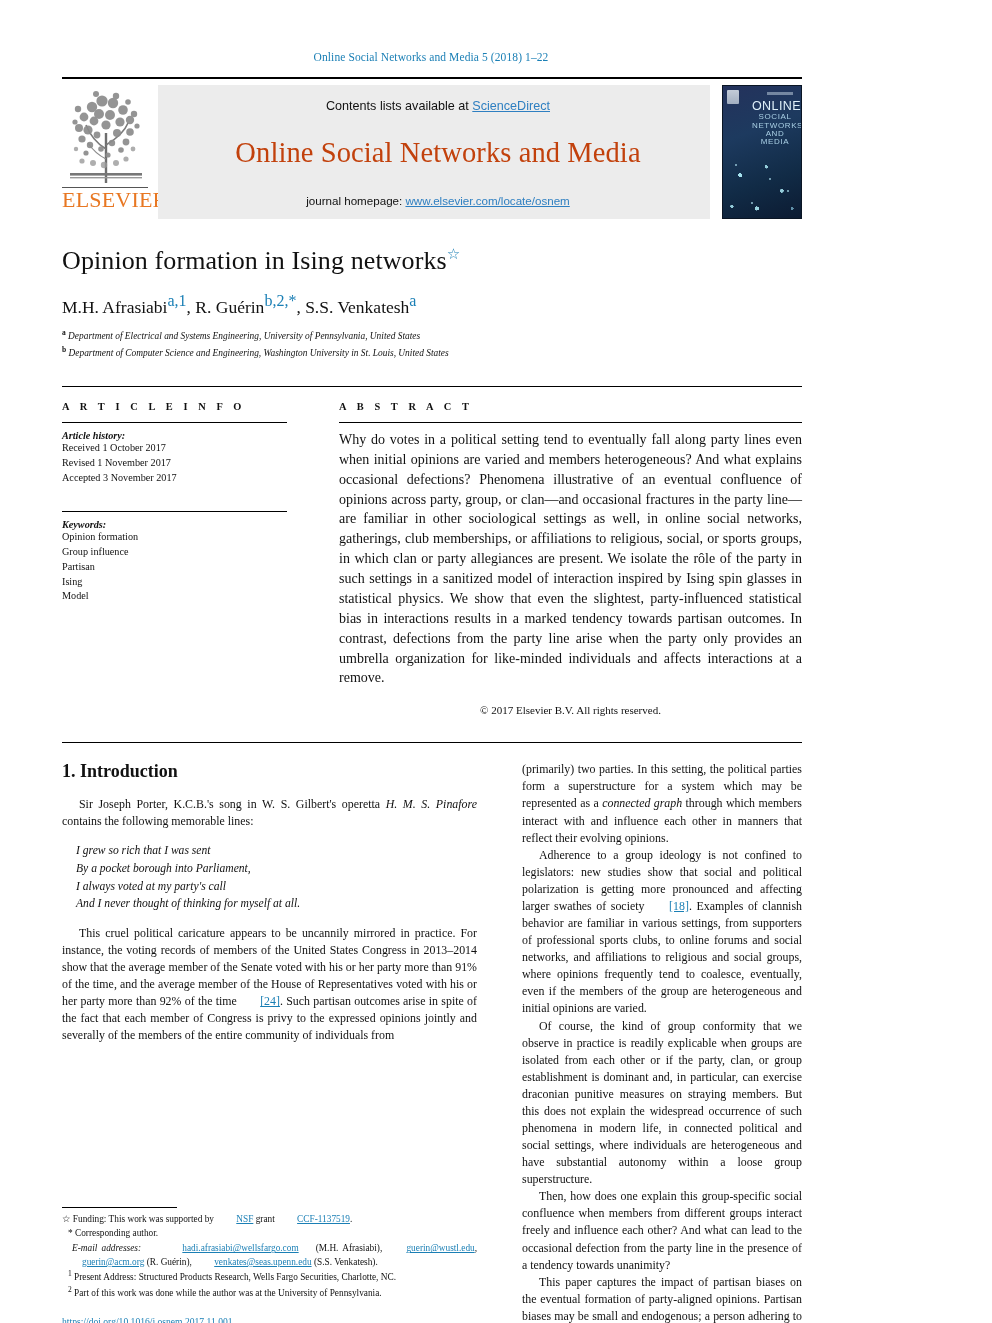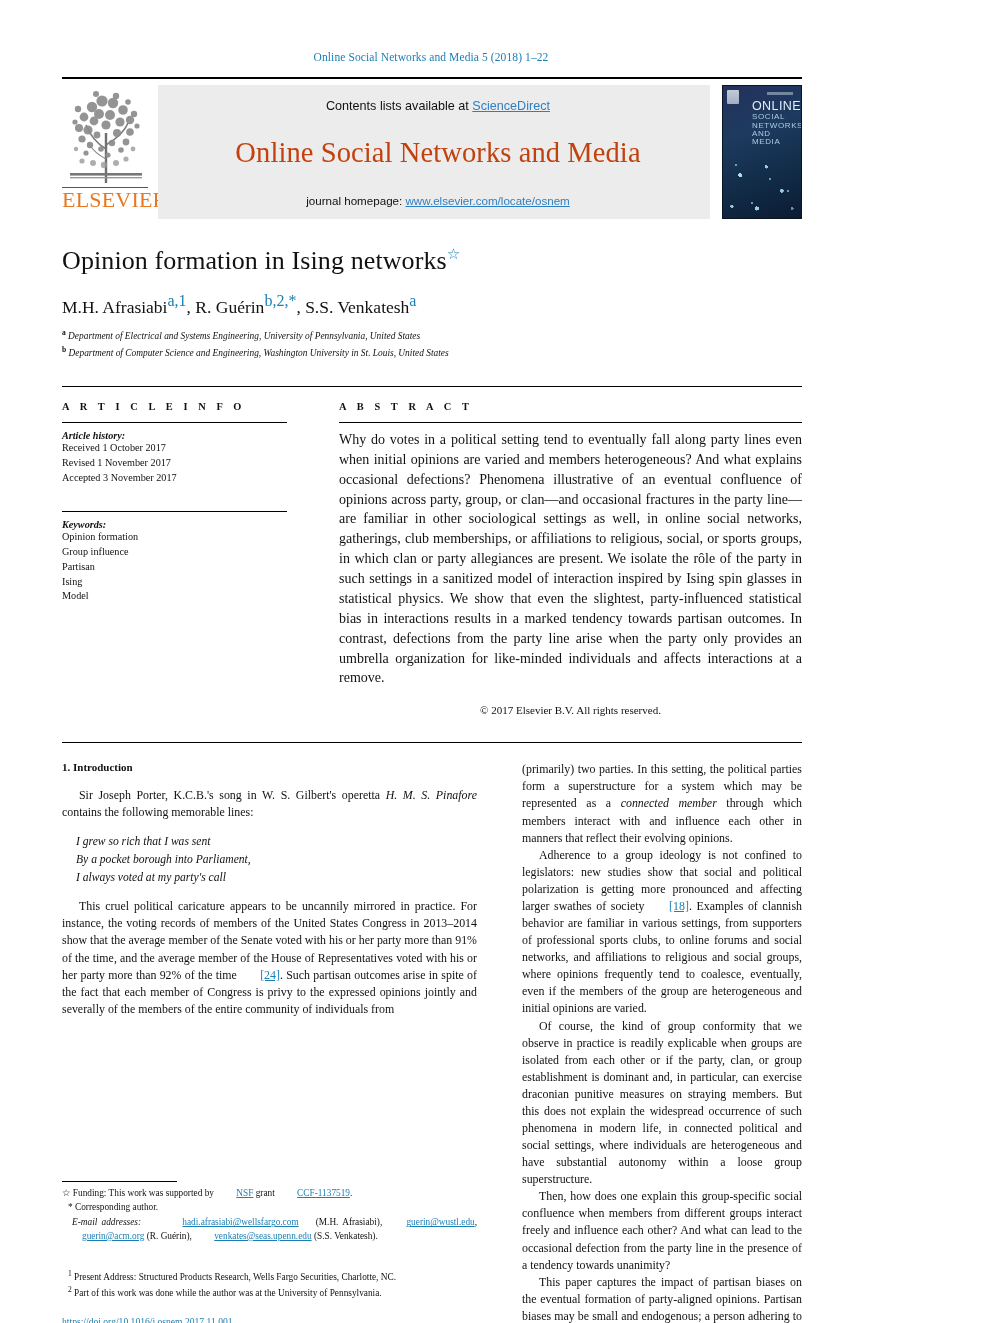--- a/index.html
+++ b/index.html
@@ -93,21 +93,21 @@
   .cover .cov-els { position:absolute; left:4px; top:4px; width:12px; height:14px;
     background:linear-gradient(#dfe6ee,#b9c4d2); opacity:.85; border-radius:1px;}
   .cover .cov-top-tiny { position:absolute; right:8px; top:6px; width:26px; height:3px;
     background:rgba(200,215,230,.5);}
   .cover .cov-title {
     position:absolute; left:29px; top:14px; right:3px;
     font-family:"Liberation Sans", sans-serif;
     color:#cfe6f2; line-height:1.05;
   }
   .cover .cov-title .l1 { font-size:12.5px; letter-spacing:.4px; color:#dff0fa;}
-  .cover .cov-title .l2 { font-size:8px; letter-spacing:.6px; color:#a9cfe4;}
+  .cover .cov-title .l2 { font-size:8px; letter-spacing:.6px; color:#a9cfe4;text-align:center;}
   .cover .globe {
     position:absolute; left:-14px; bottom:-30px; width:104px; height:104px;
     border-radius:50%;
     background:radial-gradient(circle at 38% 34%, #3fd0e6 0%, #1f8fb8 22%, #15five 23%, #124a78 55%, #0d2c4d 80%, #091c33 100%);
   }
   .cover .globe::after{
     content:""; position:absolute; inset:0; border-radius:50%;
     background:
       radial-gradient(circle at 30% 30%, rgba(180,245,255,.9) 0 2px, transparent 2px),
       radial-gradient(circle at 55% 22%, rgba(180,245,255,.8) 0 1.6px, transparent 1.7px),
@@ -167,21 +167,21 @@
     margin: 26px 60px 0 62px;
     border-top:1.4px solid #000;
     padding-top:18px;
     display:flex;
     height:600px;
   }
   .colL { width:435px; flex:0 0 435px; padding-right:20px; position:relative;}
   .colR { flex:1 1 auto; padding-left:25px; }
   h2.secnum {
     font-family:"Liberation Serif", serif;
-    font-size:11px; font-weight:bold; margin:0 0 14px 0; color:#111;
+    font-size:18px; font-weight:bold; margin:0 0 14px 0; color:#111;
   }
   p.body {
     font-size:11.9px; line-height:1.435; text-align:justify; margin:0 0 0 0;
     color:#111; text-indent:17px;
   }
   p.body + p.body { margin-top:0; }
   p.noindent { text-indent:0; }
   .verse {
     font-style:italic; font-size:11.6px; line-height:1.52;
     margin:12px 0 12px 14px; color:#111;
@@ -343,48 +343,49 @@
 
     <div class="colL">
       <h2 class="secnum">1. Introduction</h2>
 
       <p class="body"><span>Sir Joseph Porter, K.C.B.'s song in W. S. Gilbert's operetta </span><span class="ital">H. M. S. Pinafore</span><span> contains the following memorable lines:</span></p>
 
       <div class="verse">
         <div>I grew so rich that I was sent</div>
         <div>By a pocket borough into Parliament,</div>
         <div>I always voted at my party's call</div>
+        <div>And I never thought of thinking for myself at all.</div>
       </div>
 
       <p class="body"><span>This cruel political caricature appears to be uncannily mirrored in practice. For instance, the voting records of members of the United States Congress in 2013–2014 show that the average member of the Senate voted with his or her party more than 91% of the time, and the average member of the House of Representatives voted with his or her party more than 92% of the time </span><a class="ref" href="#">[24]</a><span>. Such partisan outcomes arise in spite of the fact that each member of Congress is privy to the expressed opinions jointly and severally of the members of the entire community of individuals from</span></p>
 
       <div class="footnotes">
         <div class="fn-rule"></div>
 
         <div class="fn"><span class="fn-star">☆</span><span> Funding: This work was supported by </span><a class="ref" href="#">NSF</a><span> grant </span><a class="ref" href="#">CCF-1137519</a><span>.</span></div>
 
         <div class="fn" style="padding-left:6px;"><span>*</span><span> Corresponding author.</span></div>
 
         <div class="fn emails" style="text-indent:10px;">
           <span class="lbl">E-mail addresses:</span>&nbsp;&nbsp;&nbsp;&nbsp;&nbsp;<a class="ref" href="#">hadi.afrasiabi@wellsfargo.com</a>&nbsp;&nbsp;&nbsp;&nbsp;<span>(M.H. Afrasiabi)</span>, <a class="ref" href="#">guerin@wustl.edu</a>, <a class="ref" href="#">guerin@acm.org</a> <span>(R. Guérin)</span>, <a class="ref" href="#">venkates@seas.upenn.edu</a> <span>(S.S. Venkatesh)</span>.
         </div>
 
-        <div class="fn" style="text-indent:6px;margin-top:26px;"><sup>1</sup><span> Present Address: Structured Products Research, Wells Fargo Securities, Charlotte, NC.</span></div>
+        <div class="fn" style="text-indent:6px;"><sup>1</sup><span> Present Address: Structured Products Research, Wells Fargo Securities, Charlotte, NC.</span></div>
 
         <div class="fn" style="text-indent:6px;"><sup>2</sup><span> Part of this work was done while the author was at the University of Pennsylvania.</span></div>
 
         <div class="doi-block">
           <div><a class="doi" href="#">https://doi.org/10.1016/j.osnem.2017.11.001</a></div>
           <div>2468-6964/© 2017 Elsevier B.V. All rights reserved.</div>
         </div>
       </div>
     </div>
 
     <div class="colR">
-      <p class="body noindent"><span>(primarily) two parties. In this setting, the political parties form a superstructure for a system which may be represented as a </span><span class="ital">connected member</span><span> through which members interact with and influence each other in manners that reflect their evolving opinions.</span></p>
+      <p class="body noindent"><span>(primarily) two parties. In this setting, the political parties form a superstructure for a system which may be represented as a </span><span class="ital">connected graph</span><span> through which members interact with and influence each other in manners that reflect their evolving opinions.</span></p>
 
       <p class="body"><span>Adherence to a group ideology is not confined to legislators: new studies show that social and political polarization is getting more pronounced and affecting larger swathes of society </span><a class="ref" href="#">[18]</a><span>. Examples of clannish behavior are familiar in various settings, from supporters of professional sports clubs, to online forums and social networks, and affiliations to religious and social groups, where opinions frequently tend to coalesce, eventually, even if the members of the group are heterogeneous and initial opinions are varied.</span></p>
 
       <p class="body">Of course, the kind of group conformity that we observe in practice is readily explicable when groups are isolated from each other or if the party, clan, or group establishment is dominant and, in particular, can exercise draconian punitive measures on straying members. But this does not explain the widespread occurrence of such phenomena in modern life, in connected political and social settings, where individuals are heterogeneous and have substantial autonomy within a loose group superstructure.</p>
 
       <p class="body">Then, how does one explain this group-specific social confluence when members from different groups interact freely and influence each other? And what can lead to the occasional defection from the party line in the presence of a tendency towards unanimity?</p>
 
       <p class="body">This paper captures the impact of partisan biases on the eventual formation of party-aligned opinions. Partisan biases may be small and endogenous; a person adhering to one party or clan</p>
     </div>
   </div>

